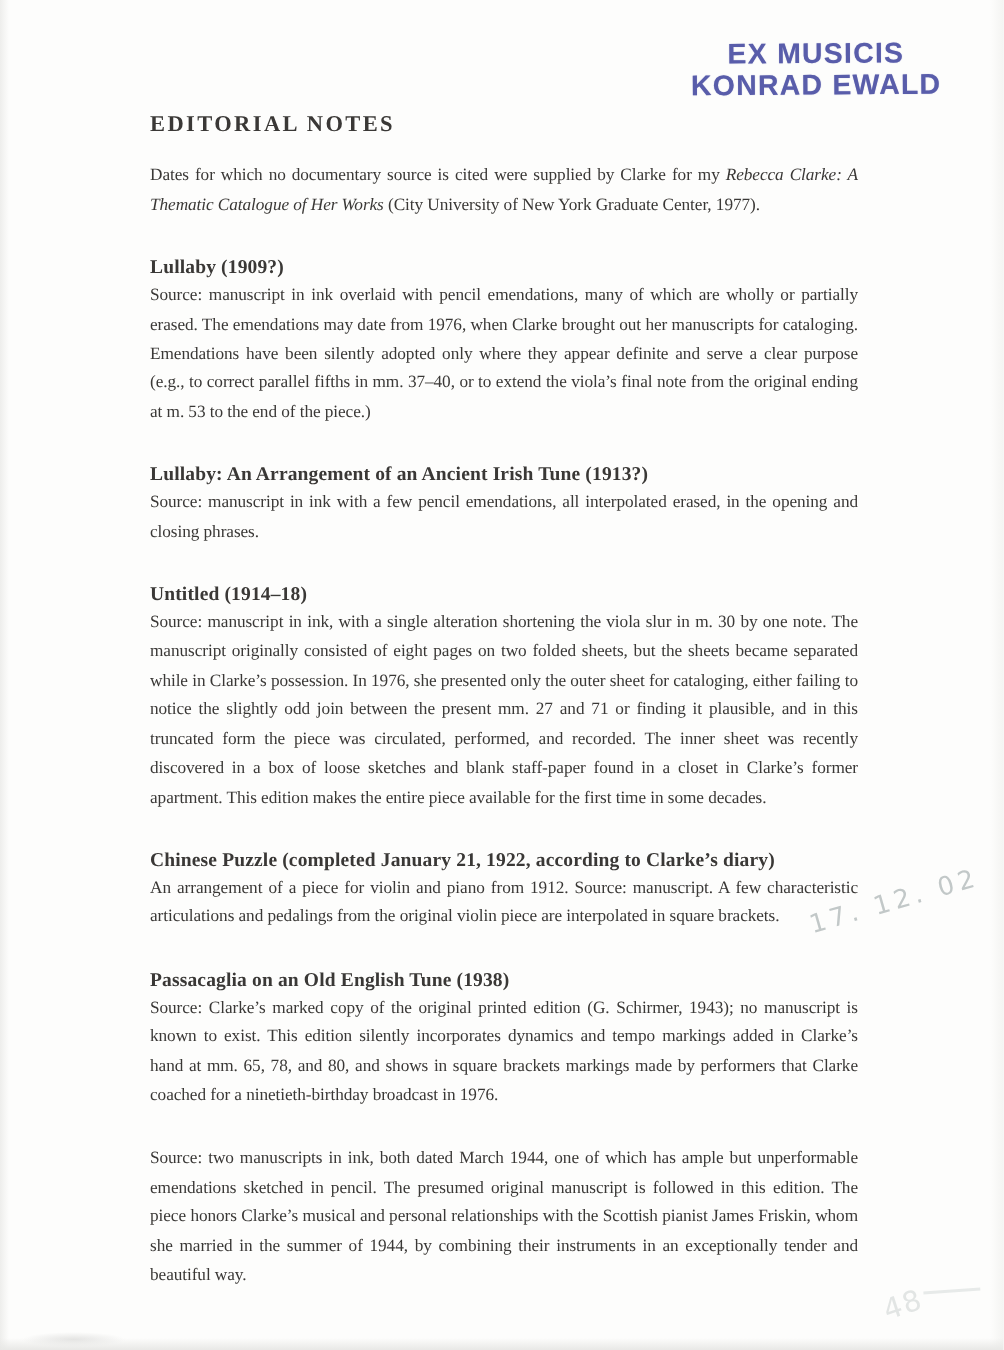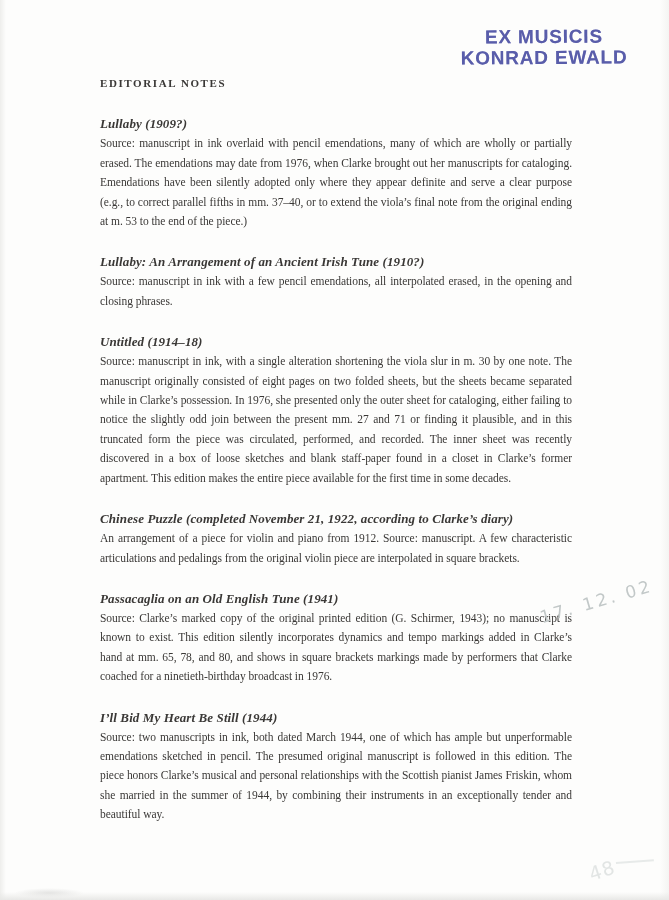--- a/index.html
+++ b/index.html
@@ -38,33 +38,32 @@
   }
   .content {
     position: absolute; left: 100px; top: 74px; width: 472px;
     color: #3a3836;
     font-size: 11.5px;
     line-height: 19.4px;
     letter-spacing: -0.05px;
   }
   .doc-title {
     font-weight: bold;
-    font-size: 11px;
+    font-size: 15px;
     letter-spacing: 1.6px;
     margin: 0 0 15px 0;
   }
   .intro { text-align: justify; margin: 0 0 11px 0; }
   .intro .it { font-style: italic; }
   .section { margin-top: 23px; }
   .section h2 {
     font-size: 13px; line-height: 16px;
     font-weight: bold;
     margin: 12px 0 2px 0;
     letter-spacing: 0.1px;
-    font-style: italic;
   }
   .section p { margin: 0; text-align: justify; }
   .pencil-date {
     position: absolute; left: 543px; top: 607px;
     font-family: "DejaVu Sans", sans-serif;
     font-size: 17px;
     color: #c2c8c8;
     letter-spacing: 3px;
     transform: rotate(-16deg);
     transform-origin: left bottom;
@@ -96,48 +95,48 @@
 
   <div class="stamp">
     <div>EX MUSICIS</div>
     <div>KONRAD EWALD</div>
   </div>
 
   <div class="content">
 
     <h1 class="doc-title">EDITORIAL NOTES</h1>
 
+    <p class="intro"><span>Dates for which no documentary source is cited were supplied by Clarke for my </span><span class="it">Rebecca Clarke: A Thematic Catalogue of Her Works</span><span> (City University of New York Graduate Center, 1977).</span></p>
 
     <div class="section">
       <h2>Lullaby (1909?)</h2>
       <p>Source: manuscript in ink overlaid with pencil emendations, many of which are wholly or partially erased. The emendations may date from 1976, when Clarke brought out her manuscripts for cataloging. Emendations have been silently adopted only where they appear definite and serve a clear purpose (e.g., to correct parallel fifths in mm. 37–40, or to extend the viola’s final note from the original ending at m. 53 to the end of the piece.)</p>
     </div>
 
     <div class="section">
-      <h2>Lullaby: An Arrangement of an Ancient Irish Tune (1910?)</h2>
+      <h2>Lullaby: An Arrangement of an Ancient Irish Tune (1913?)</h2>
       <p>Source: manuscript in ink with a few pencil emendations, all interpolated erased, in the opening and closing phrases.</p>
     </div>
 
     <div class="section">
       <h2>Untitled (1914–18)</h2>
       <p>Source: manuscript in ink, with a single alteration shortening the viola slur in m. 30 by one note. The manuscript originally consisted of eight pages on two folded sheets, but the sheets became separated while in Clarke’s possession. In 1976, she presented only the outer sheet for cataloging, either failing to notice the slightly odd join between the present mm. 27 and 71 or finding it plausible, and in this truncated form the piece was circulated, performed, and recorded. The inner sheet was recently discovered in a box of loose sketches and blank staff-paper found in a closet in Clarke’s former apartment. This edition makes the entire piece available for the first time in some decades.</p>
     </div>
 
     <div class="section">
-      <h2>Chinese Puzzle (completed November 21, 1922, according to Clarke’s diary)</h2>
+      <h2>Chinese Puzzle (completed January 21, 1922, according to Clarke’s diary)</h2>
       <p>An arrangement of a piece for violin and piano from 1912. Source: manuscript. A few characteristic articulations and pedalings from the original violin piece are interpolated in square brackets.</p>
     </div>
 
     <div class="section">
-      <h2>Passacaglia on an Old English Tune (1941)</h2>
+      <h2>Passacaglia on an Old English Tune (1938)</h2>
       <p>Source: Clarke’s marked copy of the original printed edition (G. Schirmer, 1943); no manuscript is known to exist. This edition silently incorporates dynamics and tempo markings added in Clarke’s hand at mm. 65, 78, and 80, and shows in square brackets markings made by performers that Clarke coached for a ninetieth-birthday broadcast in 1976.</p>
     </div>
 
     <div class="section">
-      <h2>I’ll Bid My Heart Be Still (1944)</h2>
       <p>Source: two manuscripts in ink, both dated March 1944, one of which has ample but unperformable emendations sketched in pencil. The presumed original manuscript is followed in this edition. The piece honors Clarke’s musical and personal relationships with the Scottish pianist James Friskin, whom she married in the summer of 1944, by combining their instruments in an exceptionally tender and beautiful way.</p>
     </div>
 
   </div>
 
   <div class="pencil-date">17. 12. 02</div>
 
   <div class="pencil-number">48</div>
 
   <div class="corner-smudge"></div>

